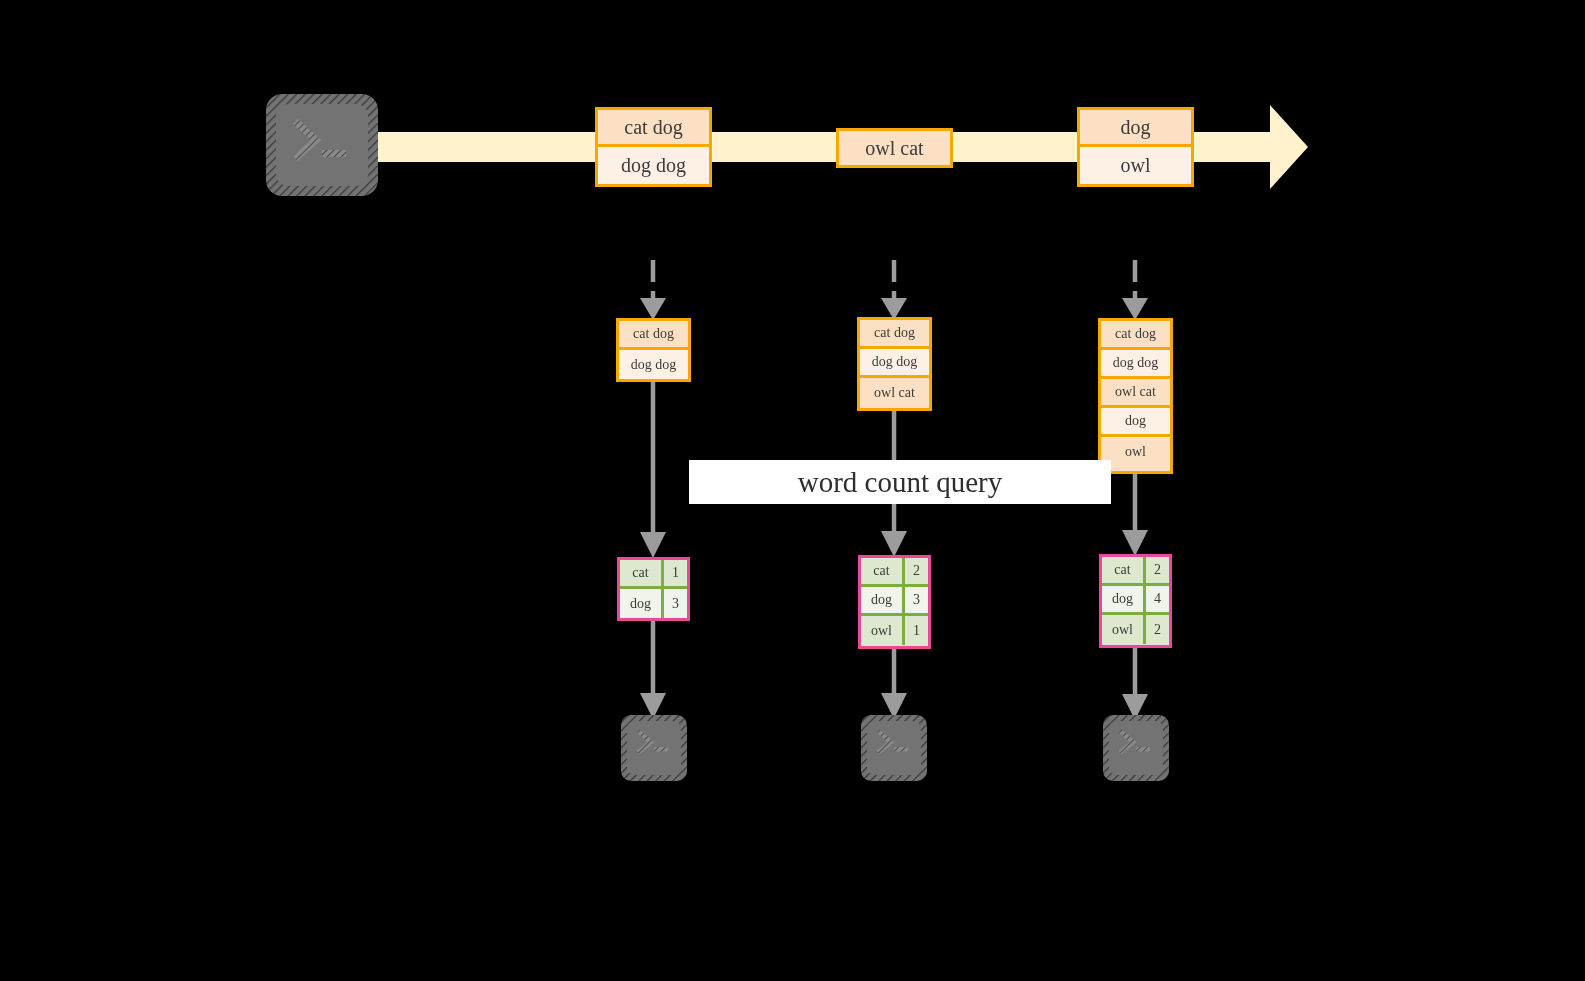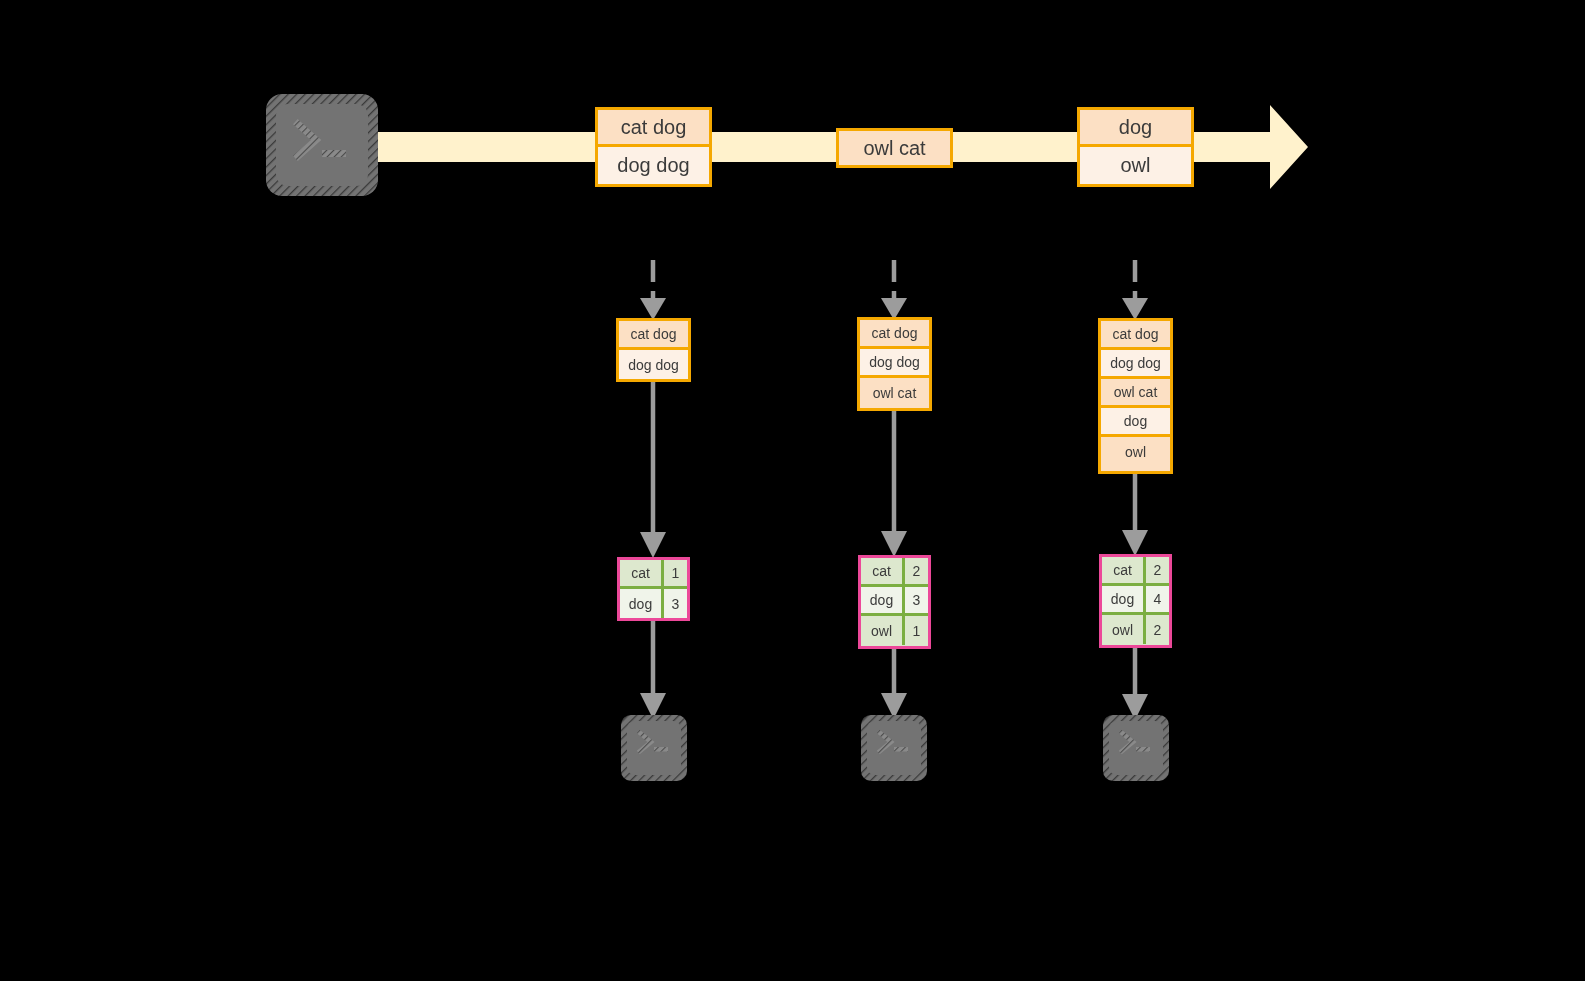--- a/index.html
+++ b/index.html
@@ -6,21 +6,21 @@
     margin: 0;
     padding: 0;
     background: #000000;
   }
   #stage {
     position: relative;
     width: 1585px;
     height: 926px;
     background: #000000;
     overflow: hidden;
-    font-family: Liberation Sans, sans-serif;
+    font-family: Liberation Serif, serif;
     border-radius: 11px;
   }
 
   
   .stream-arrow {
     position: absolute;
     left: 368px;
     top: 105px;
     width: 940px;
     height: 84px;
@@ -269,14 +269,15 @@
 
   <div class="terminal" style="left:1102px; top:714px; width:68px; height:68px;">
     <svg class="tbody" viewBox="0 0 68 68">
       <rect x="1" y="1" width="66" height="66" rx="10" ry="10" fill="url(#hatch)"></rect>
       <rect x="7" y="7" width="54" height="54" rx="8" ry="8" fill="#737373"></rect>
       <path d="M20 19 L31 28 L20 37" fill="none" stroke="url(#hatch2)" stroke-width="4.5" stroke-linecap="square"></path>
       <rect x="34" y="33" width="14" height="4.5" fill="url(#hatch2)"></rect>
     </svg>
   </div>
 
+  <div class="banner" style="left:689px; top:460px; width:422px; height:44px; font-size:29px;">word count query</div>
 
 </div>
 
 </body></html>

